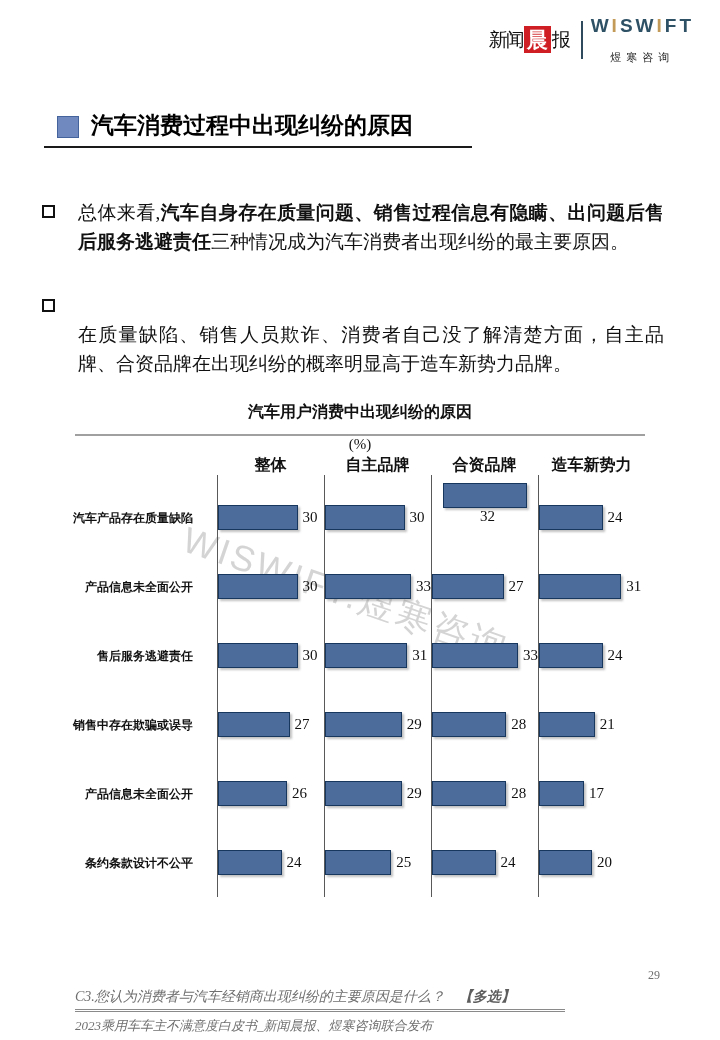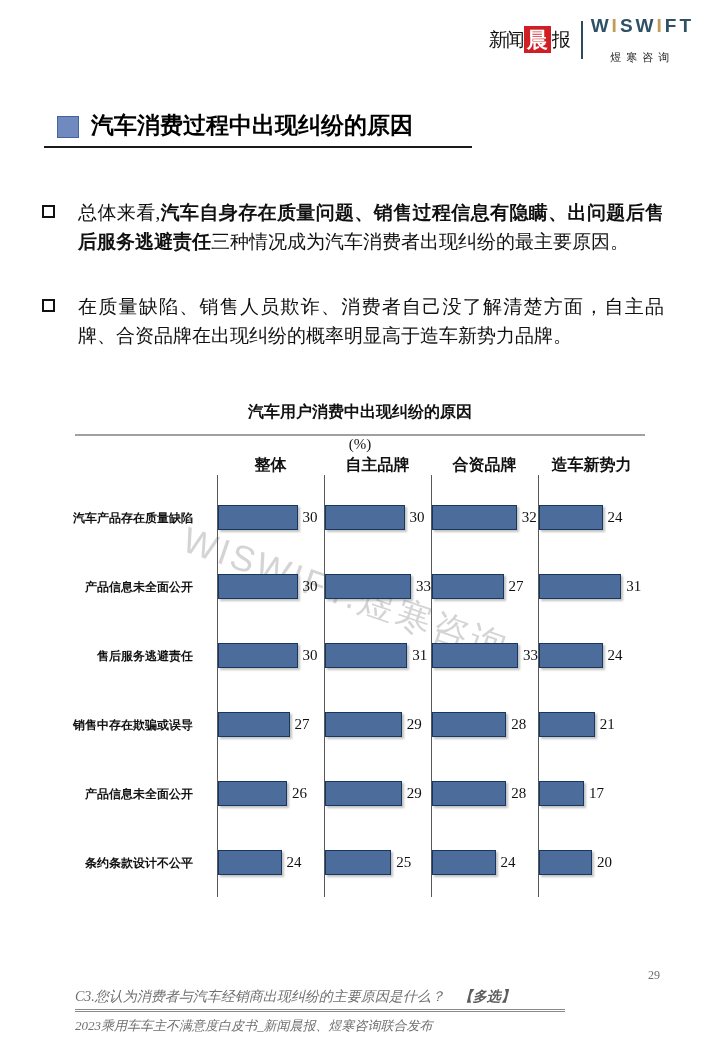--- a/index.html
+++ b/index.html
@@ -31,21 +31,21 @@
   .page-title { font-size:23px; font-weight:bold; color:#000; white-space:nowrap; }
 
   
   .bullet { position:absolute; left:42px; display:flex; gap:23px; width:632px; }
   .bullet-1 { top:198px; }
   .bullet-2 { top:292px; }
   .bullet-square { flex:0 0 auto; width:13px; height:13px; border:2px solid #111; margin-top:7px; }
   .bullet-text { font-size:19px; line-height:29px; font-weight:bold; text-align:justify; width:586px; }
   .bullet-text .seg-normal { font-weight:normal; }
   .bullet-text .seg-bold { font-weight:bold; }
-  .bullet-2 .bullet-text { font-weight:normal; }
+  .bullet-2 .bullet-text { font-weight:normal;margin-top:28px; }
 
   
   .watermark { position:absolute; left:192px; top:516px; z-index:0;
                font-family:"Liberation Sans","DejaVu Sans",sans-serif;
                font-size:36px; letter-spacing:3px; color:#ababab; opacity:0.5;
                transform:rotate(19deg); transform-origin:left top; white-space:nowrap; }
 
   
   .chart { position:absolute; left:75px; top:402px; width:570px; z-index:1; }
   .chart-title { text-align:center; font-size:16px; font-weight:bold; height:22px; }
@@ -133,21 +133,21 @@
           <span class="row-label">汽车产品存在质量缺陷</span>
         </div>
         <div class="panel-cell" style="border-left-color: rgb(89, 89, 89);">
           <div class="bar" style="width: 79.5px; background: rgb(76, 108, 156); border-color: rgb(23, 55, 94);"></div>
           <span class="bar-value">30</span>
         </div>
         <div class="panel-cell" style="border-left-color: rgb(89, 89, 89);">
           <div class="bar" style="width: 79.5px; background: rgb(76, 108, 156); border-color: rgb(23, 55, 94);"></div>
           <span class="bar-value">30</span>
         </div>
-        <div class="panel-cell" style="border-left-color: rgb(89, 89, 89);">
+        <div class="panel-cell" style="border-left-color: rgb(89, 89, 89); flex-direction: column;">
           <div class="bar" style="width: 84.8px; background: rgb(76, 108, 156); border-color: rgb(23, 55, 94);"></div>
           <span class="bar-value">32</span>
         </div>
         <div class="panel-cell" style="border-left-color: rgb(89, 89, 89);">
           <div class="bar" style="width: 63.6px; background: rgb(76, 108, 156); border-color: rgb(23, 55, 94);"></div>
           <span class="bar-value">24</span>
         </div>
       </div>
       <div class="chart-row">
         <div class="row-label-cell">

